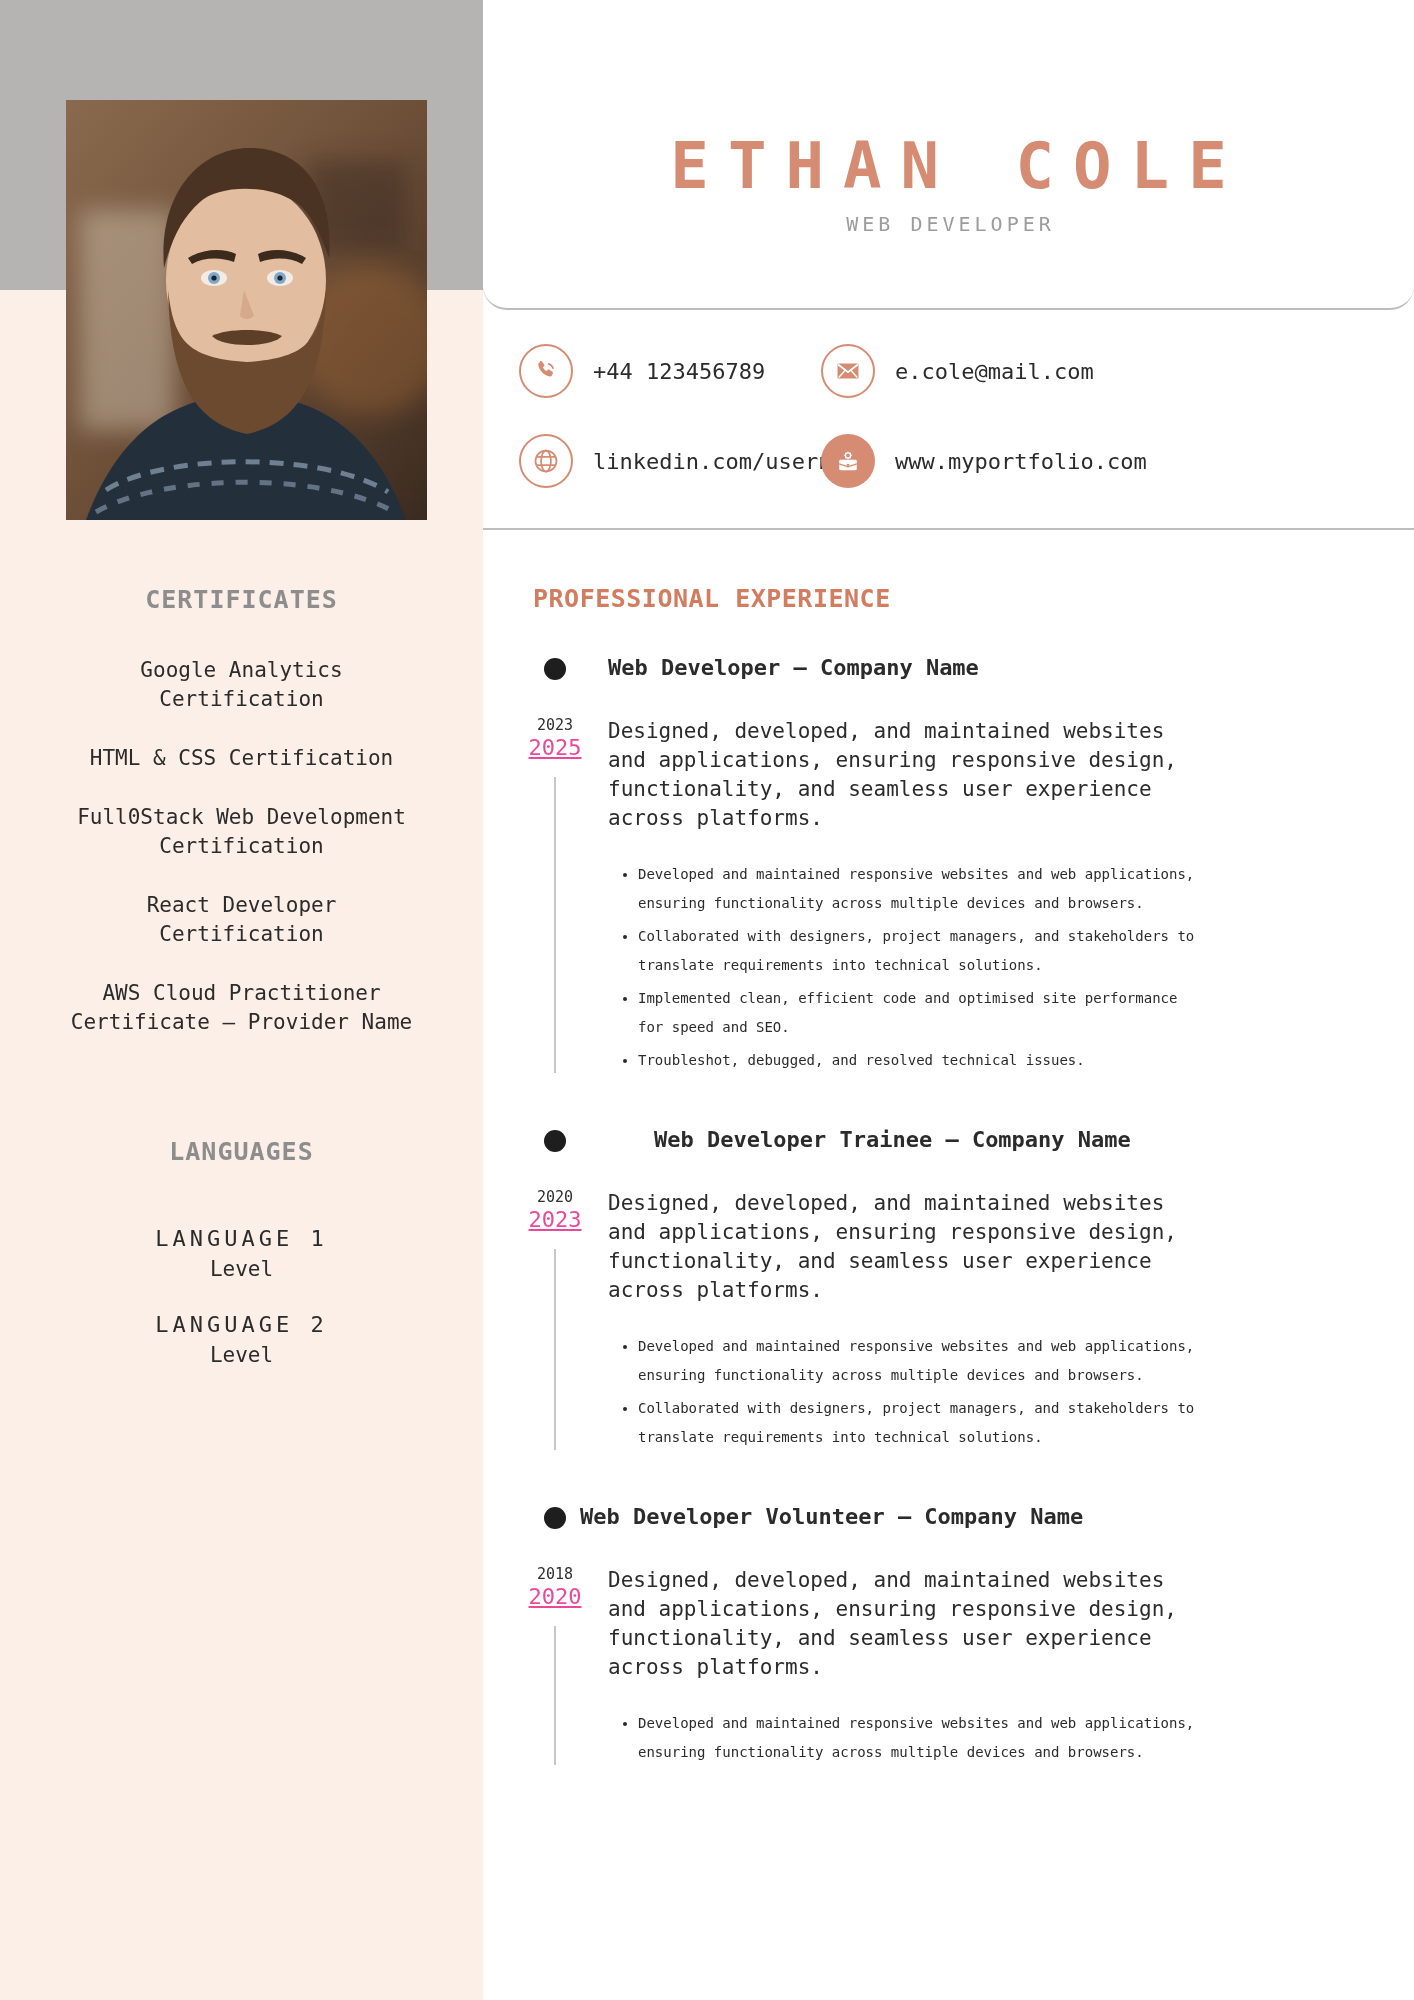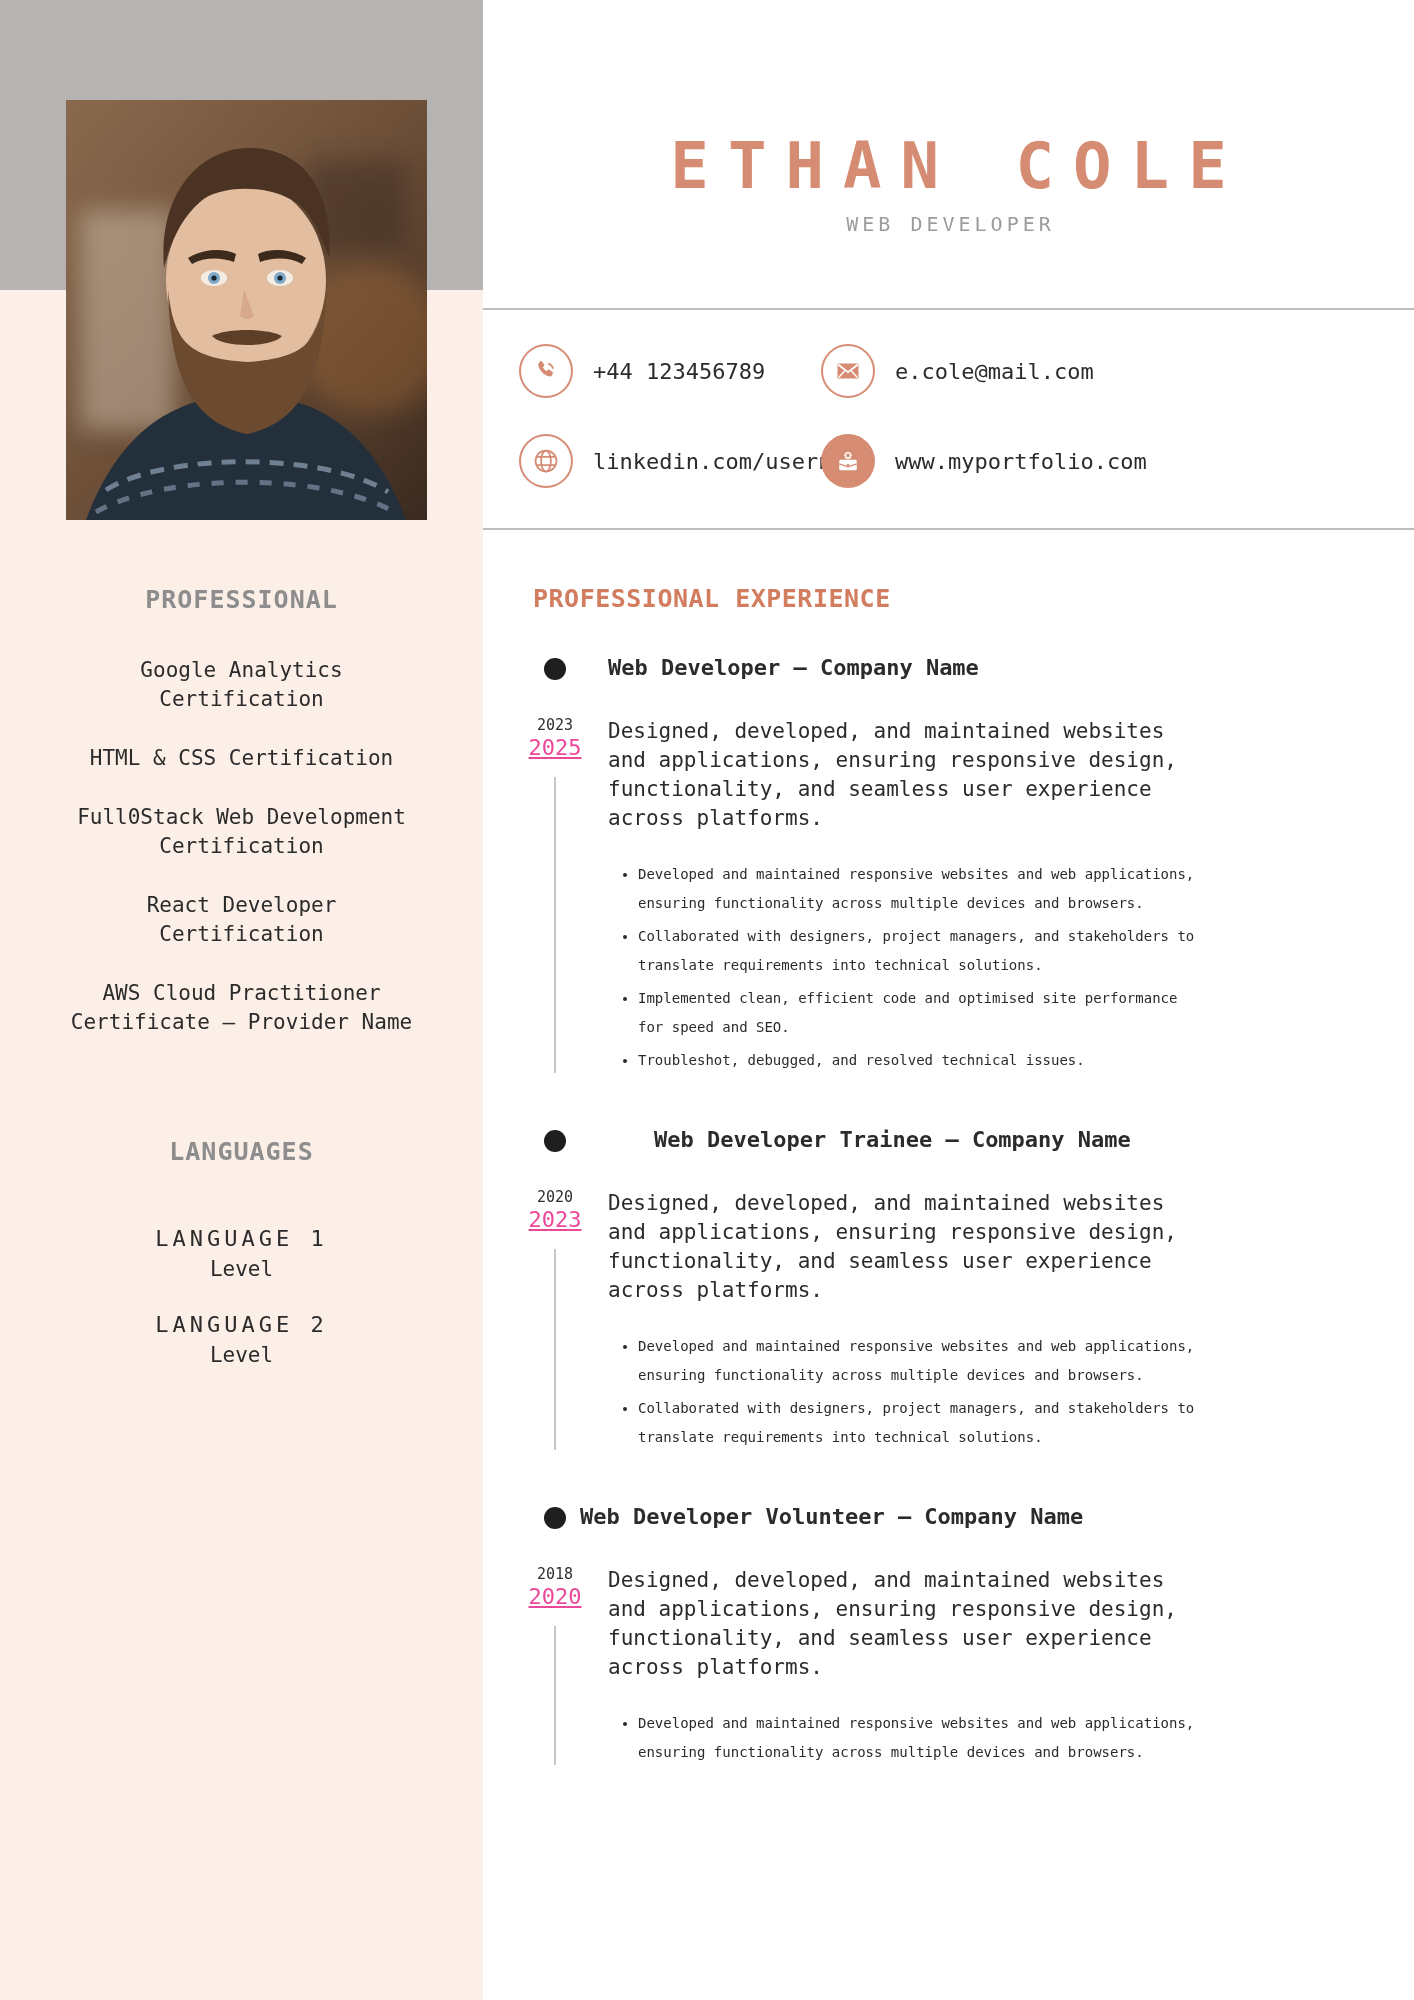--- a/index.html
+++ b/index.html
@@ -26,21 +26,21 @@
   .tools .side-list li:first-child{margin-top:36px;}
   .langs{margin-top:100px;}
   .lang{margin-top:26px;}
   .lang:first-of-type{margin-top:58px;}
   .lang-name{font-size:22px;letter-spacing:4px;line-height:30px;}
   .lang-level{font-size:21px;line-height:30px;}
 
   
   .main{position:absolute;left:483px;top:0;width:931px;height:2000px;background:#ffffff;}
   .head{height:310px;border-bottom:2px solid #bdbdbd;box-sizing:border-box;
-        display:flex;flex-direction:column;justify-content:flex-end;align-items:center;padding-bottom:72px;}
+        display:flex;flex-direction:column;justify-content:flex-end;align-items:center;padding-bottom:72px;border-radius:24px;}
   .name{margin:0;font-size:64px;line-height:64px;font-weight:bold;color:#d68c73;
         letter-spacing:19px;padding-left:19px;white-space:nowrap;}
   .role{margin-top:14px;font-size:20px;color:#9c9c9c;letter-spacing:4px;padding-left:4px;}
 
   .contacts{box-sizing:border-box;border-bottom:2px solid #bdbdbd;
             padding:34px 20px 40px 36px;display:grid;grid-template-columns:302px 1fr;row-gap:36px;}
   .contact{display:flex;align-items:center;gap:20px;font-size:22px;}
   .cicon{width:54px;height:54px;border-radius:50%;box-sizing:border-box;flex-shrink:0;
          display:flex;align-items:center;justify-content:center;}
   .cicon.outline{border:2.5px solid #d68c73;color:#d68c73;}
@@ -110,21 +110,21 @@
         <circle cx="214" cy="178" r="2.6" fill="#1d2430"></circle>
 
         <path d="M178 190 L174 216 C178 220 184 220 188 216 Z" fill="#d5a989"></path>
 
         <path d="M102 190 C104 268 122 322 181 334 C240 322 258 268 260 190 C254 238 244 258 181 262 C118 258 108 238 102 190 Z" fill="#6b4a2f"></path>
         <path d="M146 236 C160 228 202 228 216 236 C206 248 156 248 146 236 Z" fill="#5d3f28"></path>
       </svg>
     </div>
 
     <section class="side-sec certs">
-      <h2>PROFESSIONAL</h2>
+      <h2>CERTIFICATES</h2>
       <ul class="side-list">
         <li>Google Analytics Certification</li>
         <li>HTML &amp; CSS Certification</li>
         <li>Full0Stack Web Development Certification</li>
         <li>React Developer Certification</li>
         <li>AWS Cloud Practitioner Certificate – Provider Name</li>
       </ul>
     </section>
 
 

